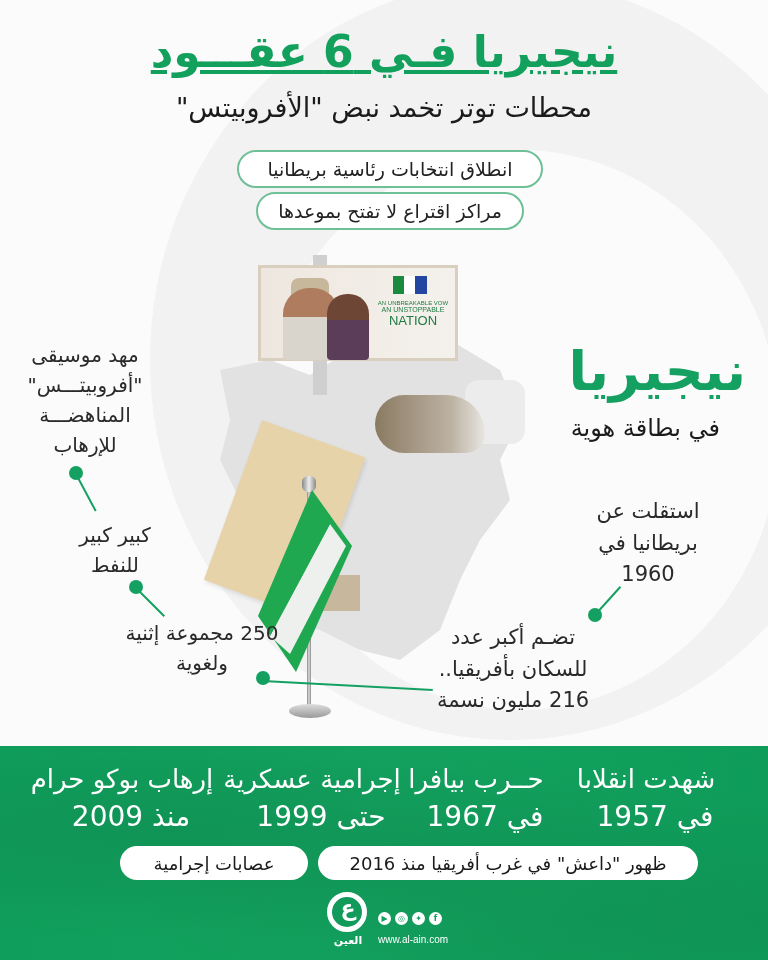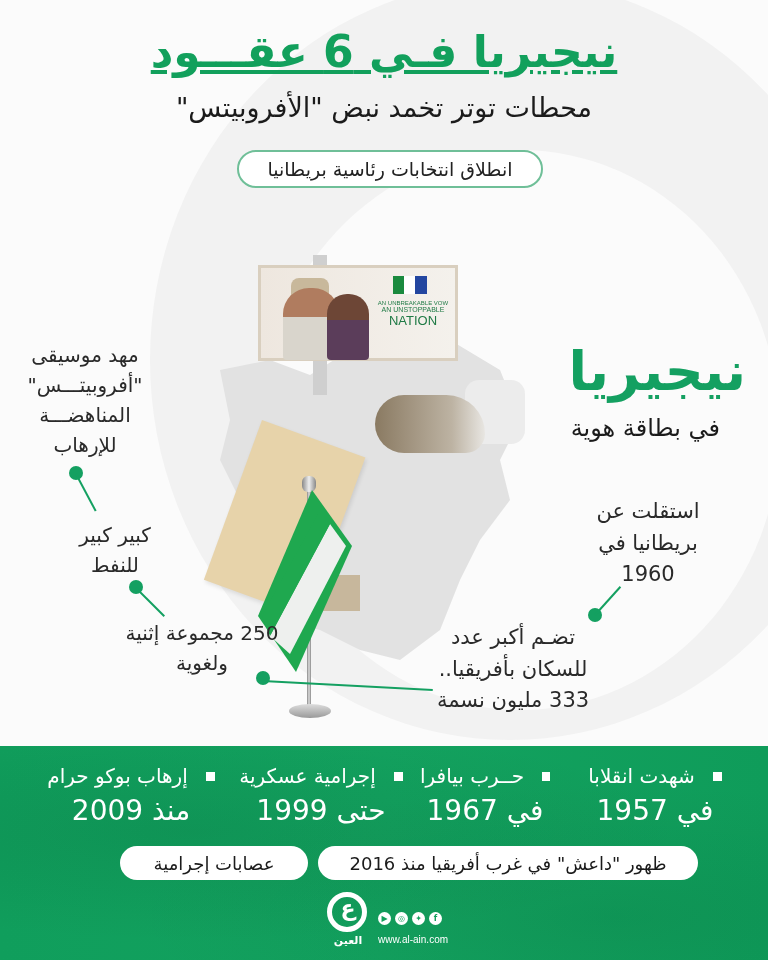--- a/index.html
+++ b/index.html
@@ -60,21 +60,21 @@
   .c-pop { top: 622px; left: 428px; width: 170px; font-size: 21px; }
 
   .dot { position: absolute; width: 14px; height: 14px; border-radius: 50%; background: #14a061; }
   .line { position: absolute; height: 2px; background: #14a061; transform-origin: left center; }
 
   
   .band { position: absolute; left: 0; top: 746px; width: 768px; height: 214px; background: linear-gradient(90deg,#109e5c,#13a25f 50%,#0f9c5a); }
   .band-shade { position: absolute; left: 0; top: 746px; width: 768px; height: 214px; background: radial-gradient(ellipse at 25% 40%, rgba(0,60,30,.12), transparent 60%), radial-gradient(ellipse at 80% 80%, rgba(0,60,30,.10), transparent 55%); }
 
   .fact { position: absolute; top: 764px; color: #ffffff; text-align: center; }
-  .fact-label { font-size: 20px; display: flex; align-items: center; justify-content: center; gap: 18px; white-space: nowrap; }
+  .fact-label { font-size: 26px; display: flex; align-items: center; justify-content: center; gap: 18px; white-space: nowrap; }
   .fact-label .sq { width: 9px; height: 9px; background: #fff; display: inline-block; }
   .fact-year { font-size: 28px; margin-top: 6px; white-space: nowrap; }
   .f1 { left: 580px; width: 150px; }
   .f2 { left: 420px; width: 130px; }
   .f3 { left: 236px; width: 170px; }
   .f4 { left: 36px; width: 190px; }
 
   .wpill { position: absolute; top: 846px; height: 34px; border-radius: 17px; background: #ffffff; color: #1b1b1b; font-size: 18px; display: flex; align-items: center; justify-content: center; white-space: nowrap; }
   .wp1 { left: 318px; width: 380px; }
   .wp2 { left: 120px; width: 188px; }
@@ -95,20 +95,21 @@
   <div class="wm-circle"></div>
   <div class="wm-circle-inner"></div>
 
   <svg class="map" viewBox="0 0 340 340">
     <path d="M20 40 L70 30 L110 45 L150 20 L200 30 L250 10 L300 40 L320 90 L300 130 L310 170 L280 210 L260 250 L240 300 L200 330 L160 320 L120 300 L80 290 L60 250 L30 220 L40 170 L20 130 L30 90 Z" fill="#e2e2e2"></path>
   </svg>
 
   <div class="title">نيجيريا فـي 6 عقـــود</div>
   <div class="subtitle">محطات توتر تخمد نبض "الأفروبيتس"</div>
   <div class="pill pill-1">انطلاق انتخابات رئاسية بريطانيا</div>
+  <div class="pill pill-2">مراكز اقتراع لا تفتح بموعدها</div>
 
   <div class="billboard-pole"></div>
   <div class="billboard">
     <div class="bb-cap1"></div>
     <div class="bb-person1"></div>
     <div class="bb-person2"></div>
     <div class="bb-logo"></div>
     <div class="bb-text">
       <div class="bb-t1">AN UNBREAKABLE VOW</div>
       <div class="bb-t2">AN UNSTOPPABLE</div>
@@ -142,21 +143,21 @@
   <div class="line" style="left:136px;top:587px;width:40px;transform:rotate(45deg);"></div>
 
   <div class="callout c-ethnic">250 مجموعة إثنية ولغوية</div>
   <div class="dot" style="left:256px;top:671px;"></div>
   <div class="line" style="left:263px;top:680px;width:170px;transform:rotate(3deg);"></div>
 
   <div class="callout c-indep">استقلت عن بريطانيا في 1960</div>
   <div class="dot" style="left:588px;top:608px;"></div>
   <div class="line" style="left:595px;top:614px;width:38px;transform:rotate(-48deg);"></div>
 
-  <div class="callout c-pop">تضـم أكبر عدد للسكان بأفريقيا.. 333 مليون نسمة</div>
+  <div class="callout c-pop">تضـم أكبر عدد للسكان بأفريقيا.. 216 مليون نسمة</div>
 
   <div class="band"></div>
   <div class="band-shade"></div>
 
   <div class="fact f1">
     <div class="fact-label">
         <span class="sq"></span>
         <span>شهدت انقلابا</span>
       </div>
     <div class="fact-year">في 1957</div>

